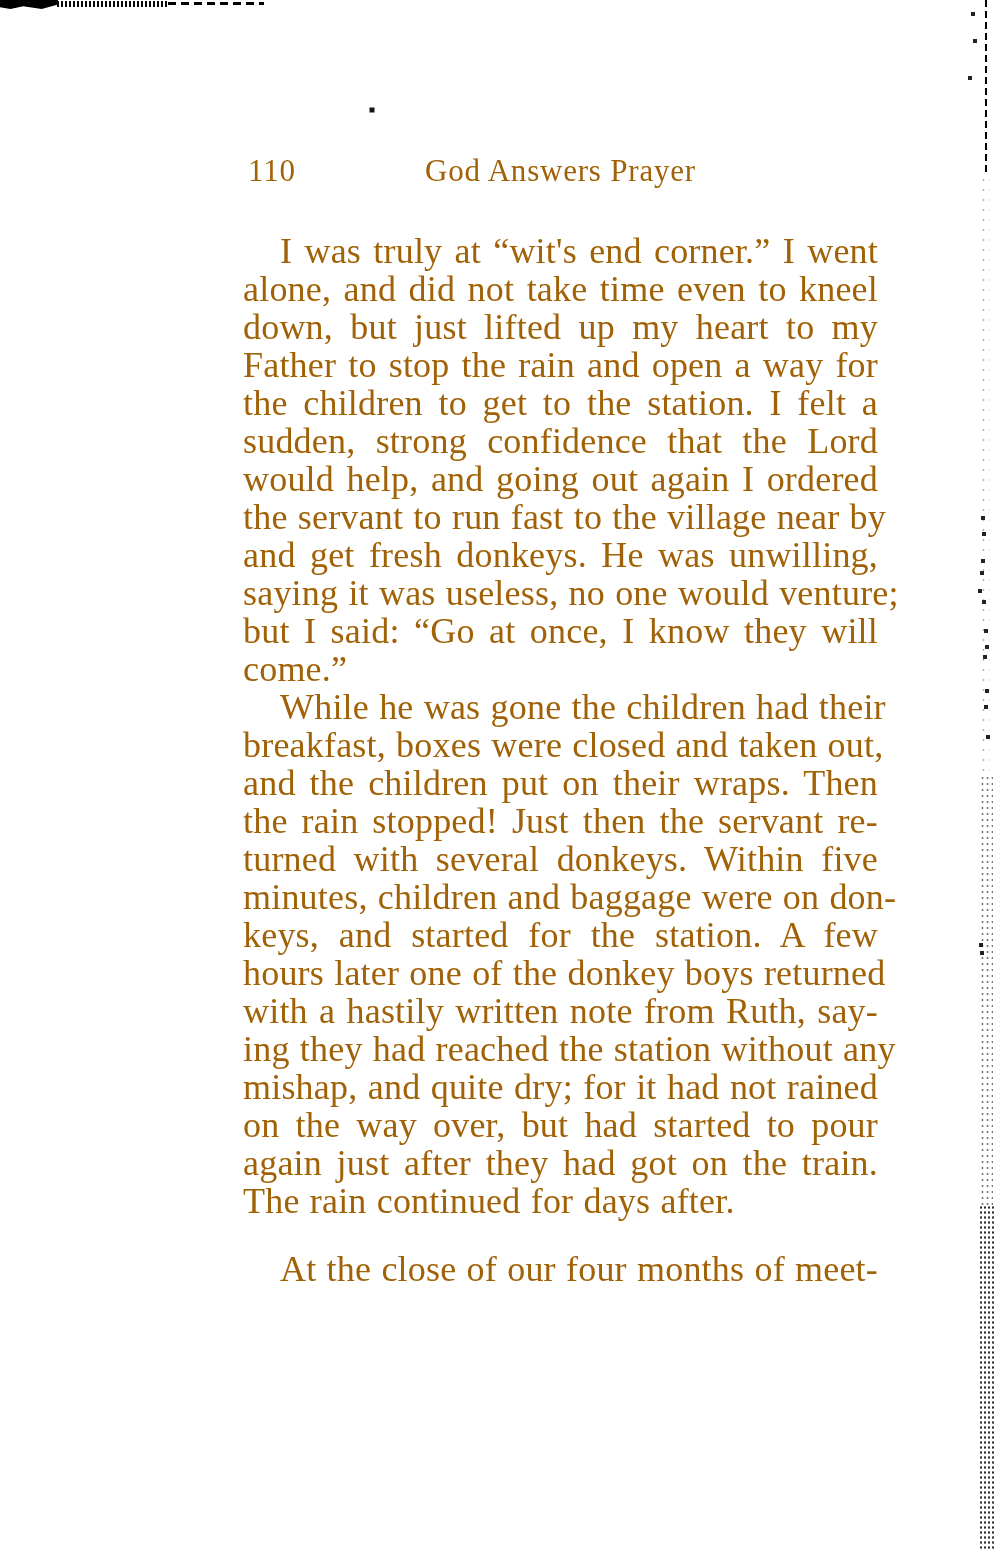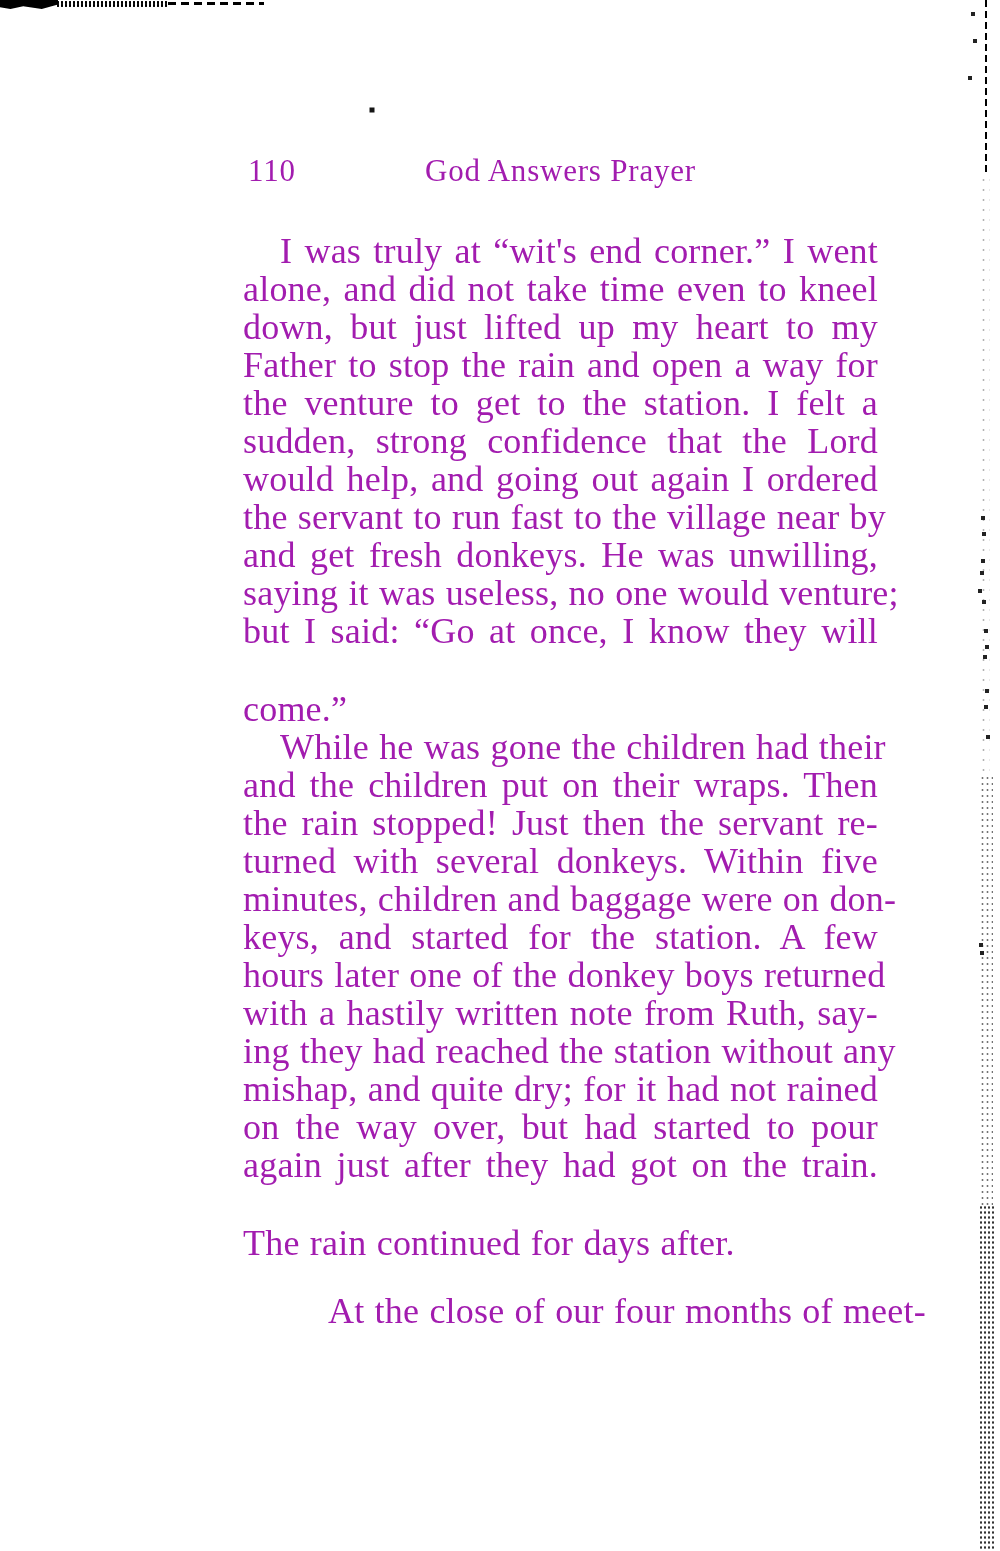--- a/index.html
+++ b/index.html
@@ -86,28 +86,28 @@
     left: 243px; top: 232px; width: 635px;
     font-size: 36px; line-height: 38px;
     word-spacing: 1px; letter-spacing: 0.2px;
   }
   .line {
     text-align: justify;
     text-align-last: justify;
     white-space: nowrap;
     height: 38px;
   }
-  .line.flush-left { text-align-last: left; margin-top: 40px; }
+  .line.flush-left { text-align-last: left; }
   .line.indent { text-indent: 37px; }
-  .paragraph.spaced { margin-top: 30px; margin-left: 48px; }
+  .paragraph.spaced { margin-top: 30px; }
 </style>
 </head>
 <body>
 
-<div class="page" style="color: #a21caf; background: rgb(255, 255, 255);">
+<div class="page" style="color: #a16207; background: rgb(255, 255, 255);">
 
   <div class="artifact top-band-1"></div>
   <div class="artifact top-band-2"></div>
   <div class="artifact top-band-3"></div>
   <div class="artifact right-line"></div>
   <div class="artifact right-stipple-1"></div>
   <div class="artifact right-stipple-2"></div>
   <div class="artifact right-stipple-3"></div>
   <div class="artifact specks"></div>
 
@@ -115,31 +115,32 @@
     <span class="page-number">110</span>
     <span class="running-title">God Answers Prayer</span>
   </header>
 
   <main class="text-column">
       <div class="paragraph">
         <div class="line indent">I was truly at “wit's end corner.”  I went</div>
         <div class="line">alone, and did not take time even to kneel</div>
         <div class="line">down, but just lifted up my heart to my</div>
         <div class="line">Father to stop the rain and open a way for</div>
-        <div class="line">the venture to get to the station.  I felt a</div>
+        <div class="line">the children to get to the station.  I felt a</div>
         <div class="line">sudden, strong confidence that the Lord</div>
         <div class="line">would help, and going out again I ordered</div>
         <div class="line">the servant to run fast to the village near by</div>
         <div class="line">and get fresh donkeys.  He was unwilling,</div>
         <div class="line">saying it was useless, no one would venture;</div>
         <div class="line">but I said: “Go at once, I know they will</div>
         <div class="line flush-left">come.”</div>
       </div>
       <div class="paragraph">
         <div class="line indent">While he was gone the children had their</div>
+        <div class="line">breakfast, boxes were closed and taken out,</div>
         <div class="line">and the children put on their wraps.  Then</div>
         <div class="line">the rain stopped!  Just then the servant re-</div>
         <div class="line">turned with several donkeys.  Within five</div>
         <div class="line">minutes, children and baggage were on don-</div>
         <div class="line">keys, and started for the station.  A few</div>
         <div class="line">hours later one of the donkey boys returned</div>
         <div class="line">with a hastily written note from Ruth, say-</div>
         <div class="line">ing they had reached the station without any</div>
         <div class="line">mishap, and quite dry; for it had not rained</div>
         <div class="line">on the way over, but had started to pour</div>

